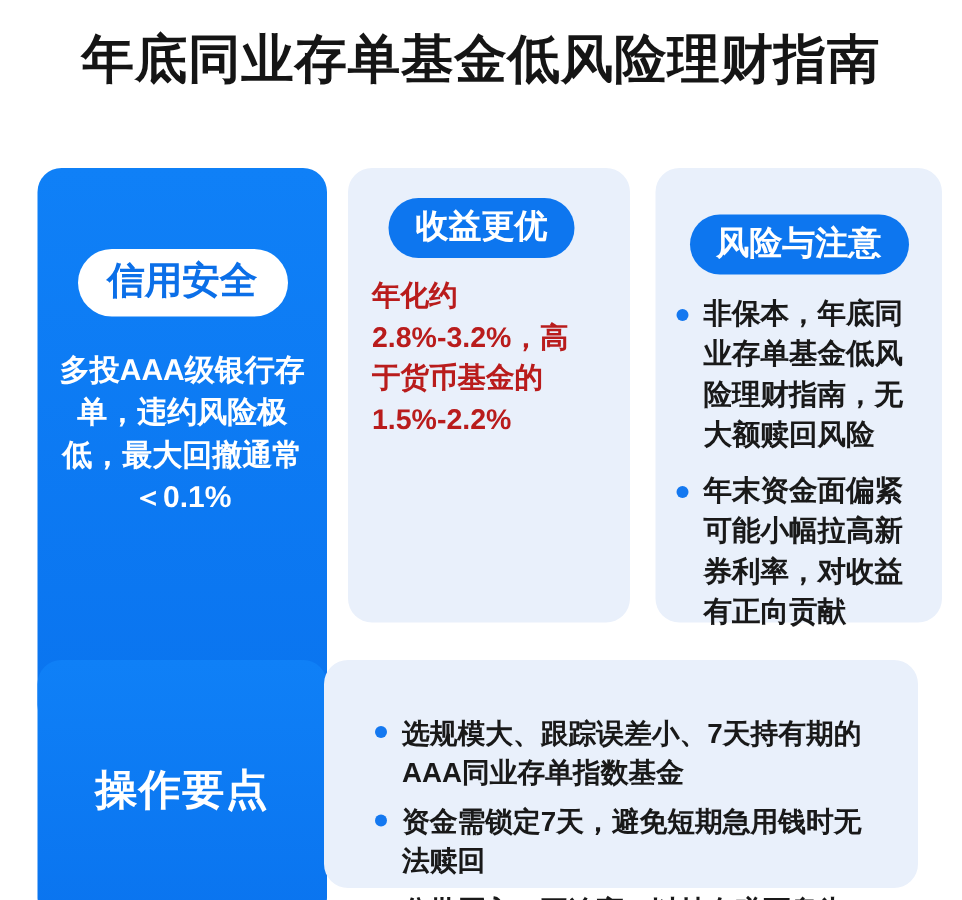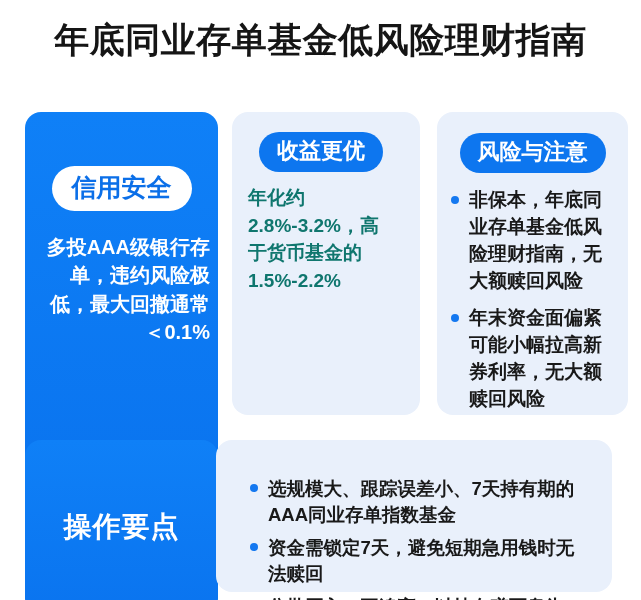--- a/index.html
+++ b/index.html
@@ -82,40 +82,40 @@
     top: 54px;
     text-align: center;
     padding: 0 8px;
   }
   #card-credit .body-text {
     margin-top: 22px;
     color: #ffffff;
     font-size: 20px;
     font-weight: 700;
     line-height: 1.42;
-    text-align: right;
+    text-align: center;
   }
 
   
   #card-middle .sect { position: absolute; left: 14px; right: 24px; }
   #card-middle .sect-income    { top: 20px; }
   #card-middle .sect-liquidity { top: 170px; }
   #card-middle .sect .pill-wrap { text-align: center; }
   #card-middle .body-text {
     margin-top: 12px;
     font-size: 19px;
     font-weight: 700;
     line-height: 1.46;
-    color: #0f766e;
+    color: #b91c1c;
     text-align: left;
     padding-left: 2px;
   }
 
   
-  #card-risk .pill-wrap { text-align: center; padding-top: 21px; }
+  #card-risk .pill-wrap { text-align: center; padding-top: 31px; }
   #card-risk .bullets { margin-top: 14px; padding: 0 10px 0 12px; }
 
   
   ul.bullets { list-style: none; }
   ul.bullets li {
     position: relative;
     padding-left: 20px;
     font-size: 19px;
     font-weight: 700;
     line-height: 1.42;
@@ -184,21 +184,21 @@
 
 <div class="card card-light" id="card-risk">
   <div class="pill-wrap">
     <span class="pill pill-blue">风险与注意</span>
   </div>
   <ul class="bullets">
     <li>
       <span>非保本，年底同业存单基金低风险理财指南，无大额赎回风险</span>
     </li>
     <li>
-      <span>年末资金面偏紧可能小幅拉高新券利率，无大额赎回风险</span>
+      <span>年末资金面偏紧可能小幅拉高新券利率，对收益有正向贡献</span>
     </li>
   </ul>
 </div>
 
 <div class="card card-blue" id="card-actions">
   <div class="label">操作要点</div>
 </div>
 
 <div class="card card-light" id="card-actions-list">
   <div class="bullets">

